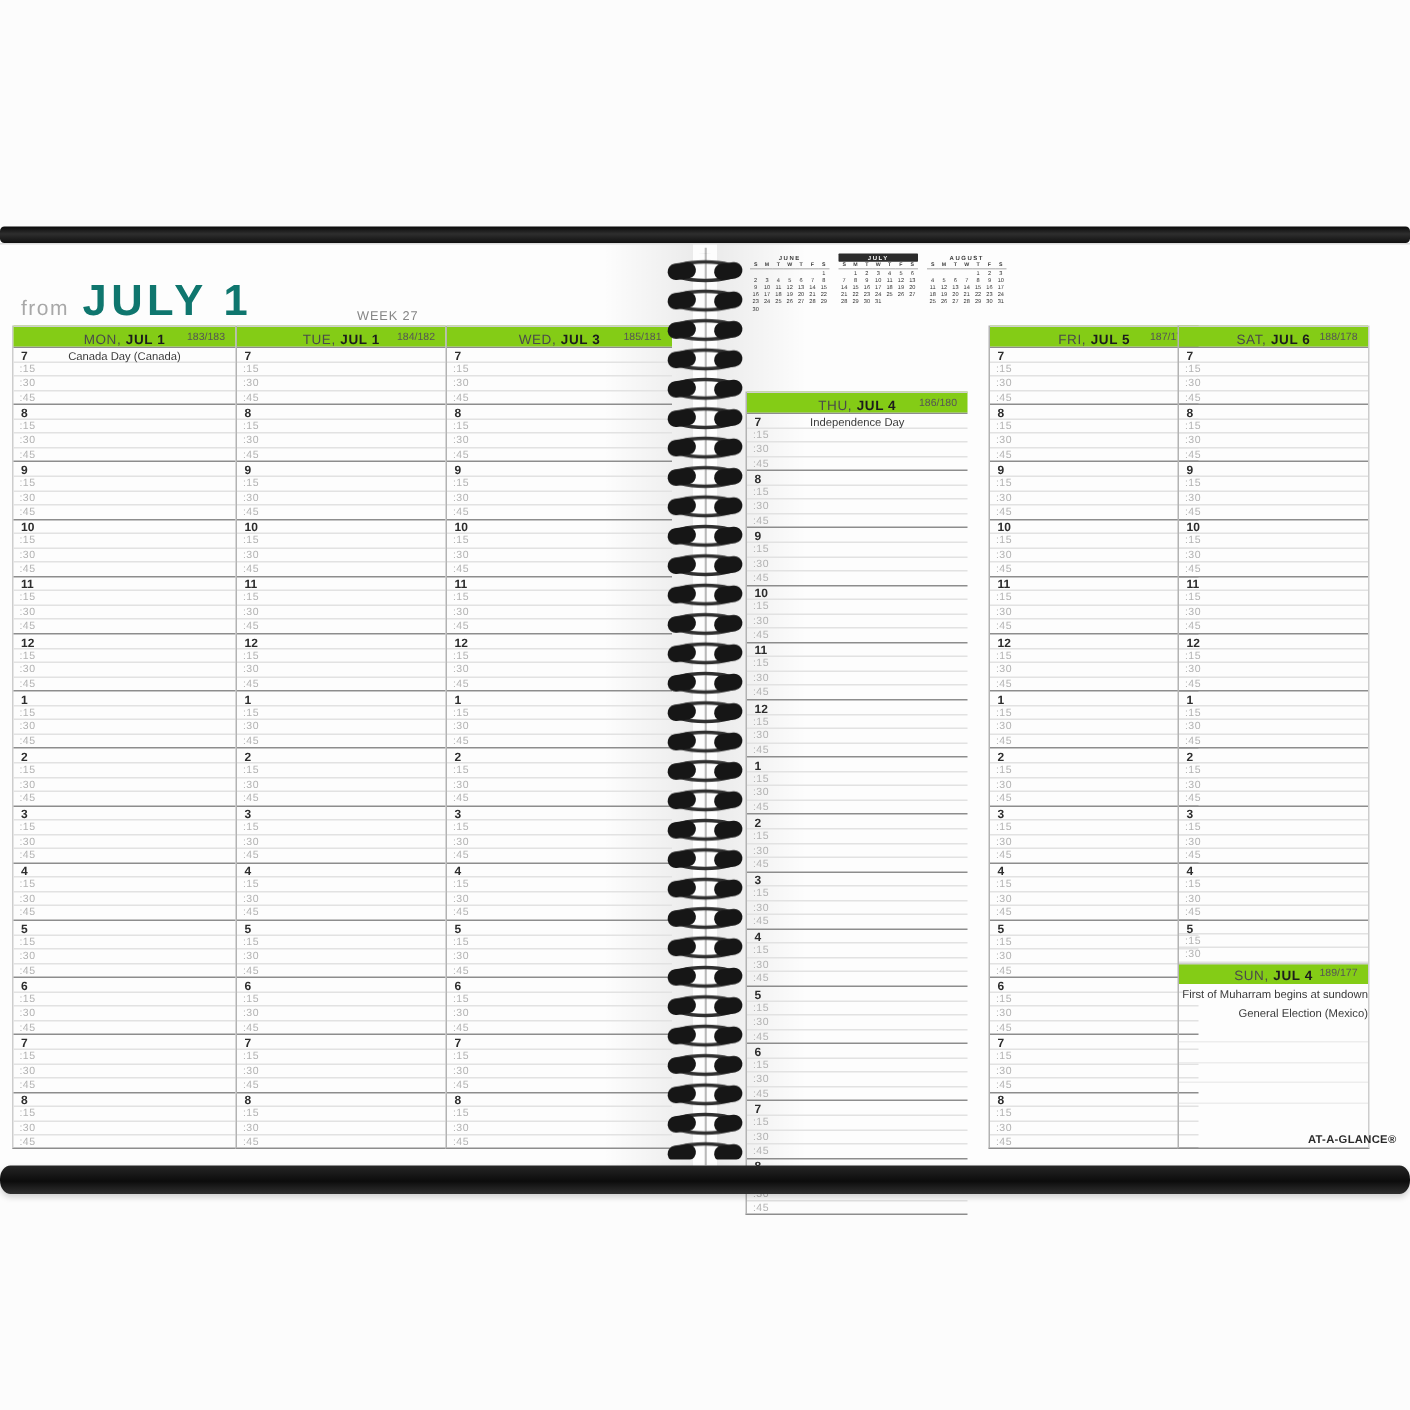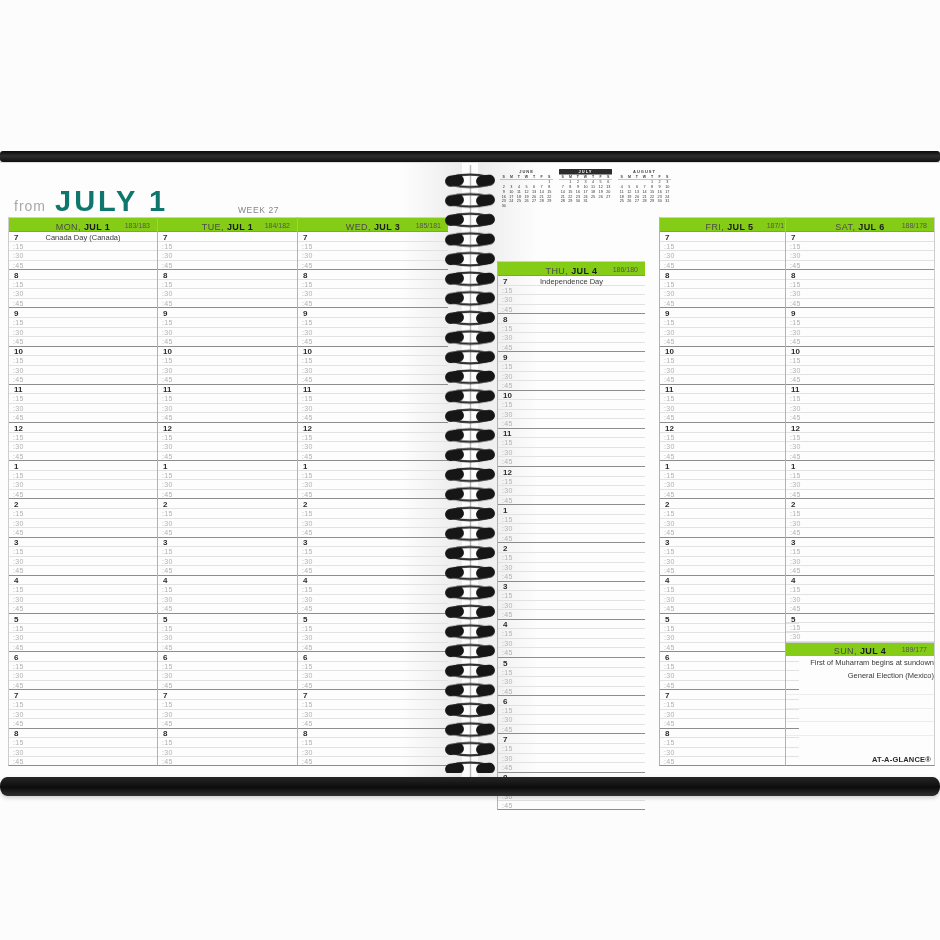--- a/index.html
+++ b/index.html
@@ -1249,21 +1249,21 @@
                 <span class="mnum">:15</span>
               </div>
               <div class="row">
                 <span class="mnum">:30</span>
               </div>
               <div class="row">
                 <span class="mnum">:45</span>
               </div>
             </div>
           </div>
-          <div class="col edge-r" style="left: 307px; width: 150px;">
+          <div class="col edge-r" style="left: 307px; width: 128px;">
             <div class="band">
               <span><span class="dayname">SAT,</span><span class="daydate">JUL 6</span></span>
               <span class="doy">188/178</span>
             </div>
             <div class="hblock">
               <div class="row">
                 <span class="hnum">7</span>
               </div>
               <div class="row">
                 <span class="mnum">:15</span>

